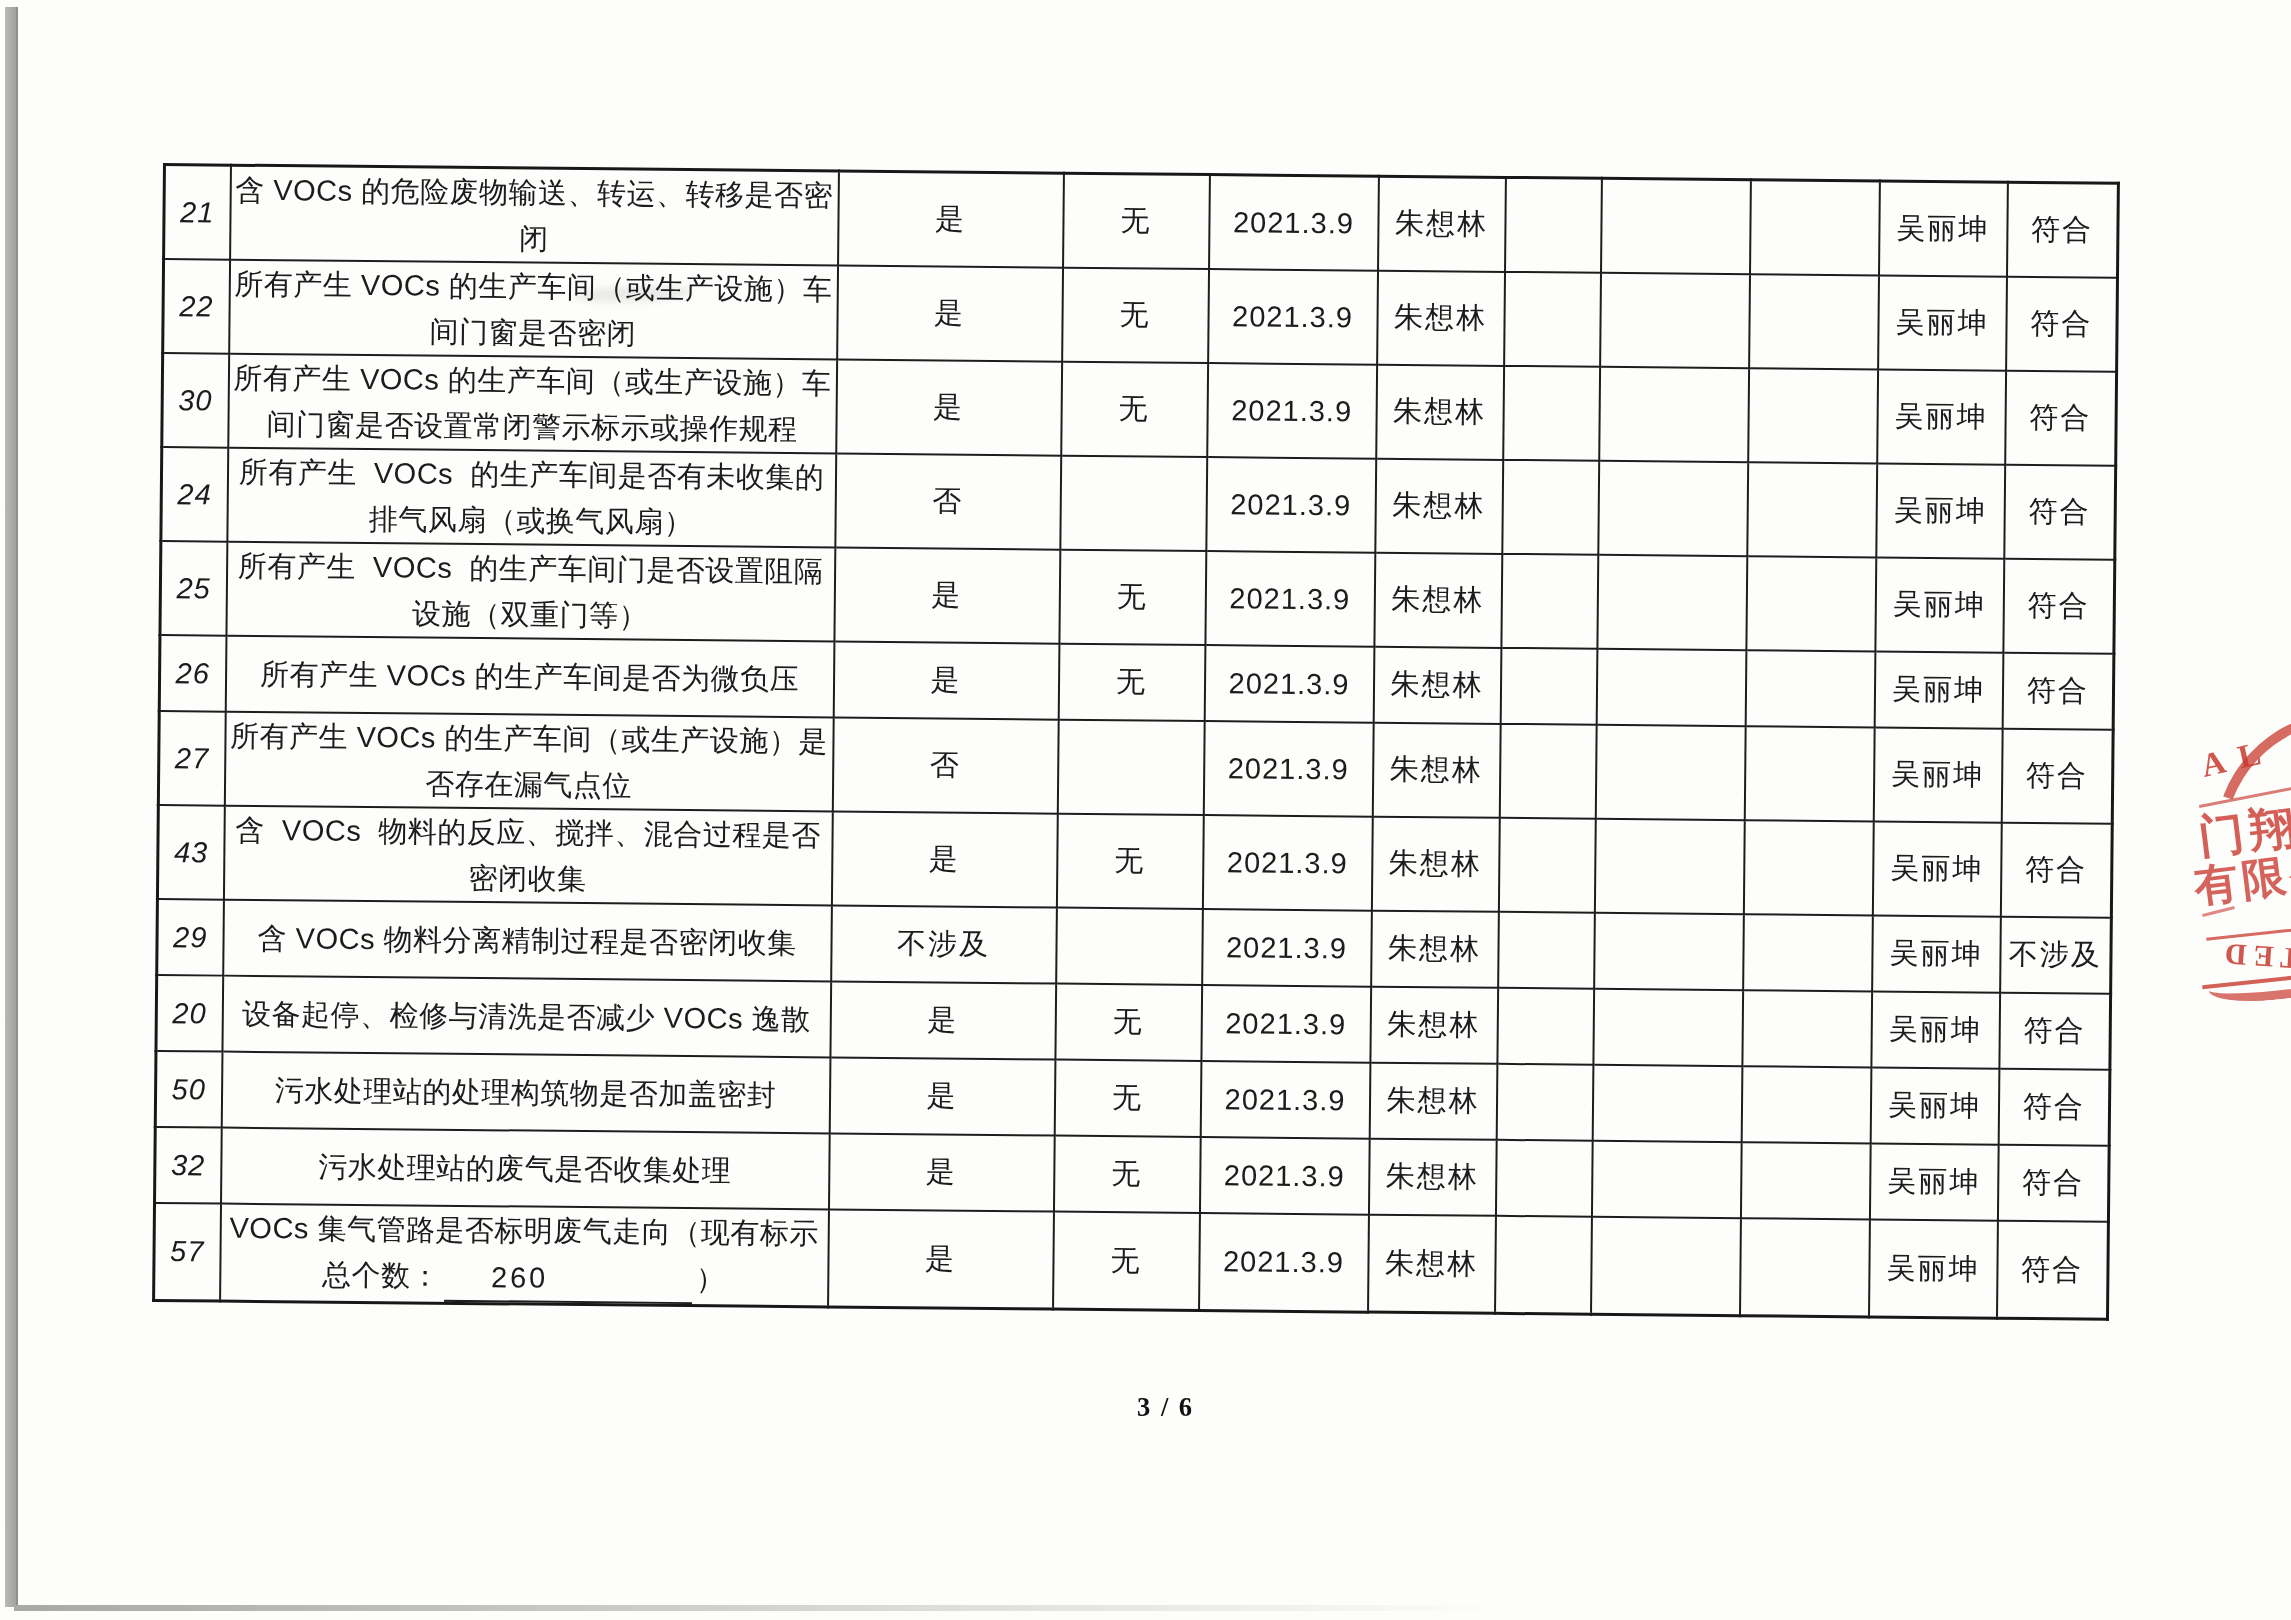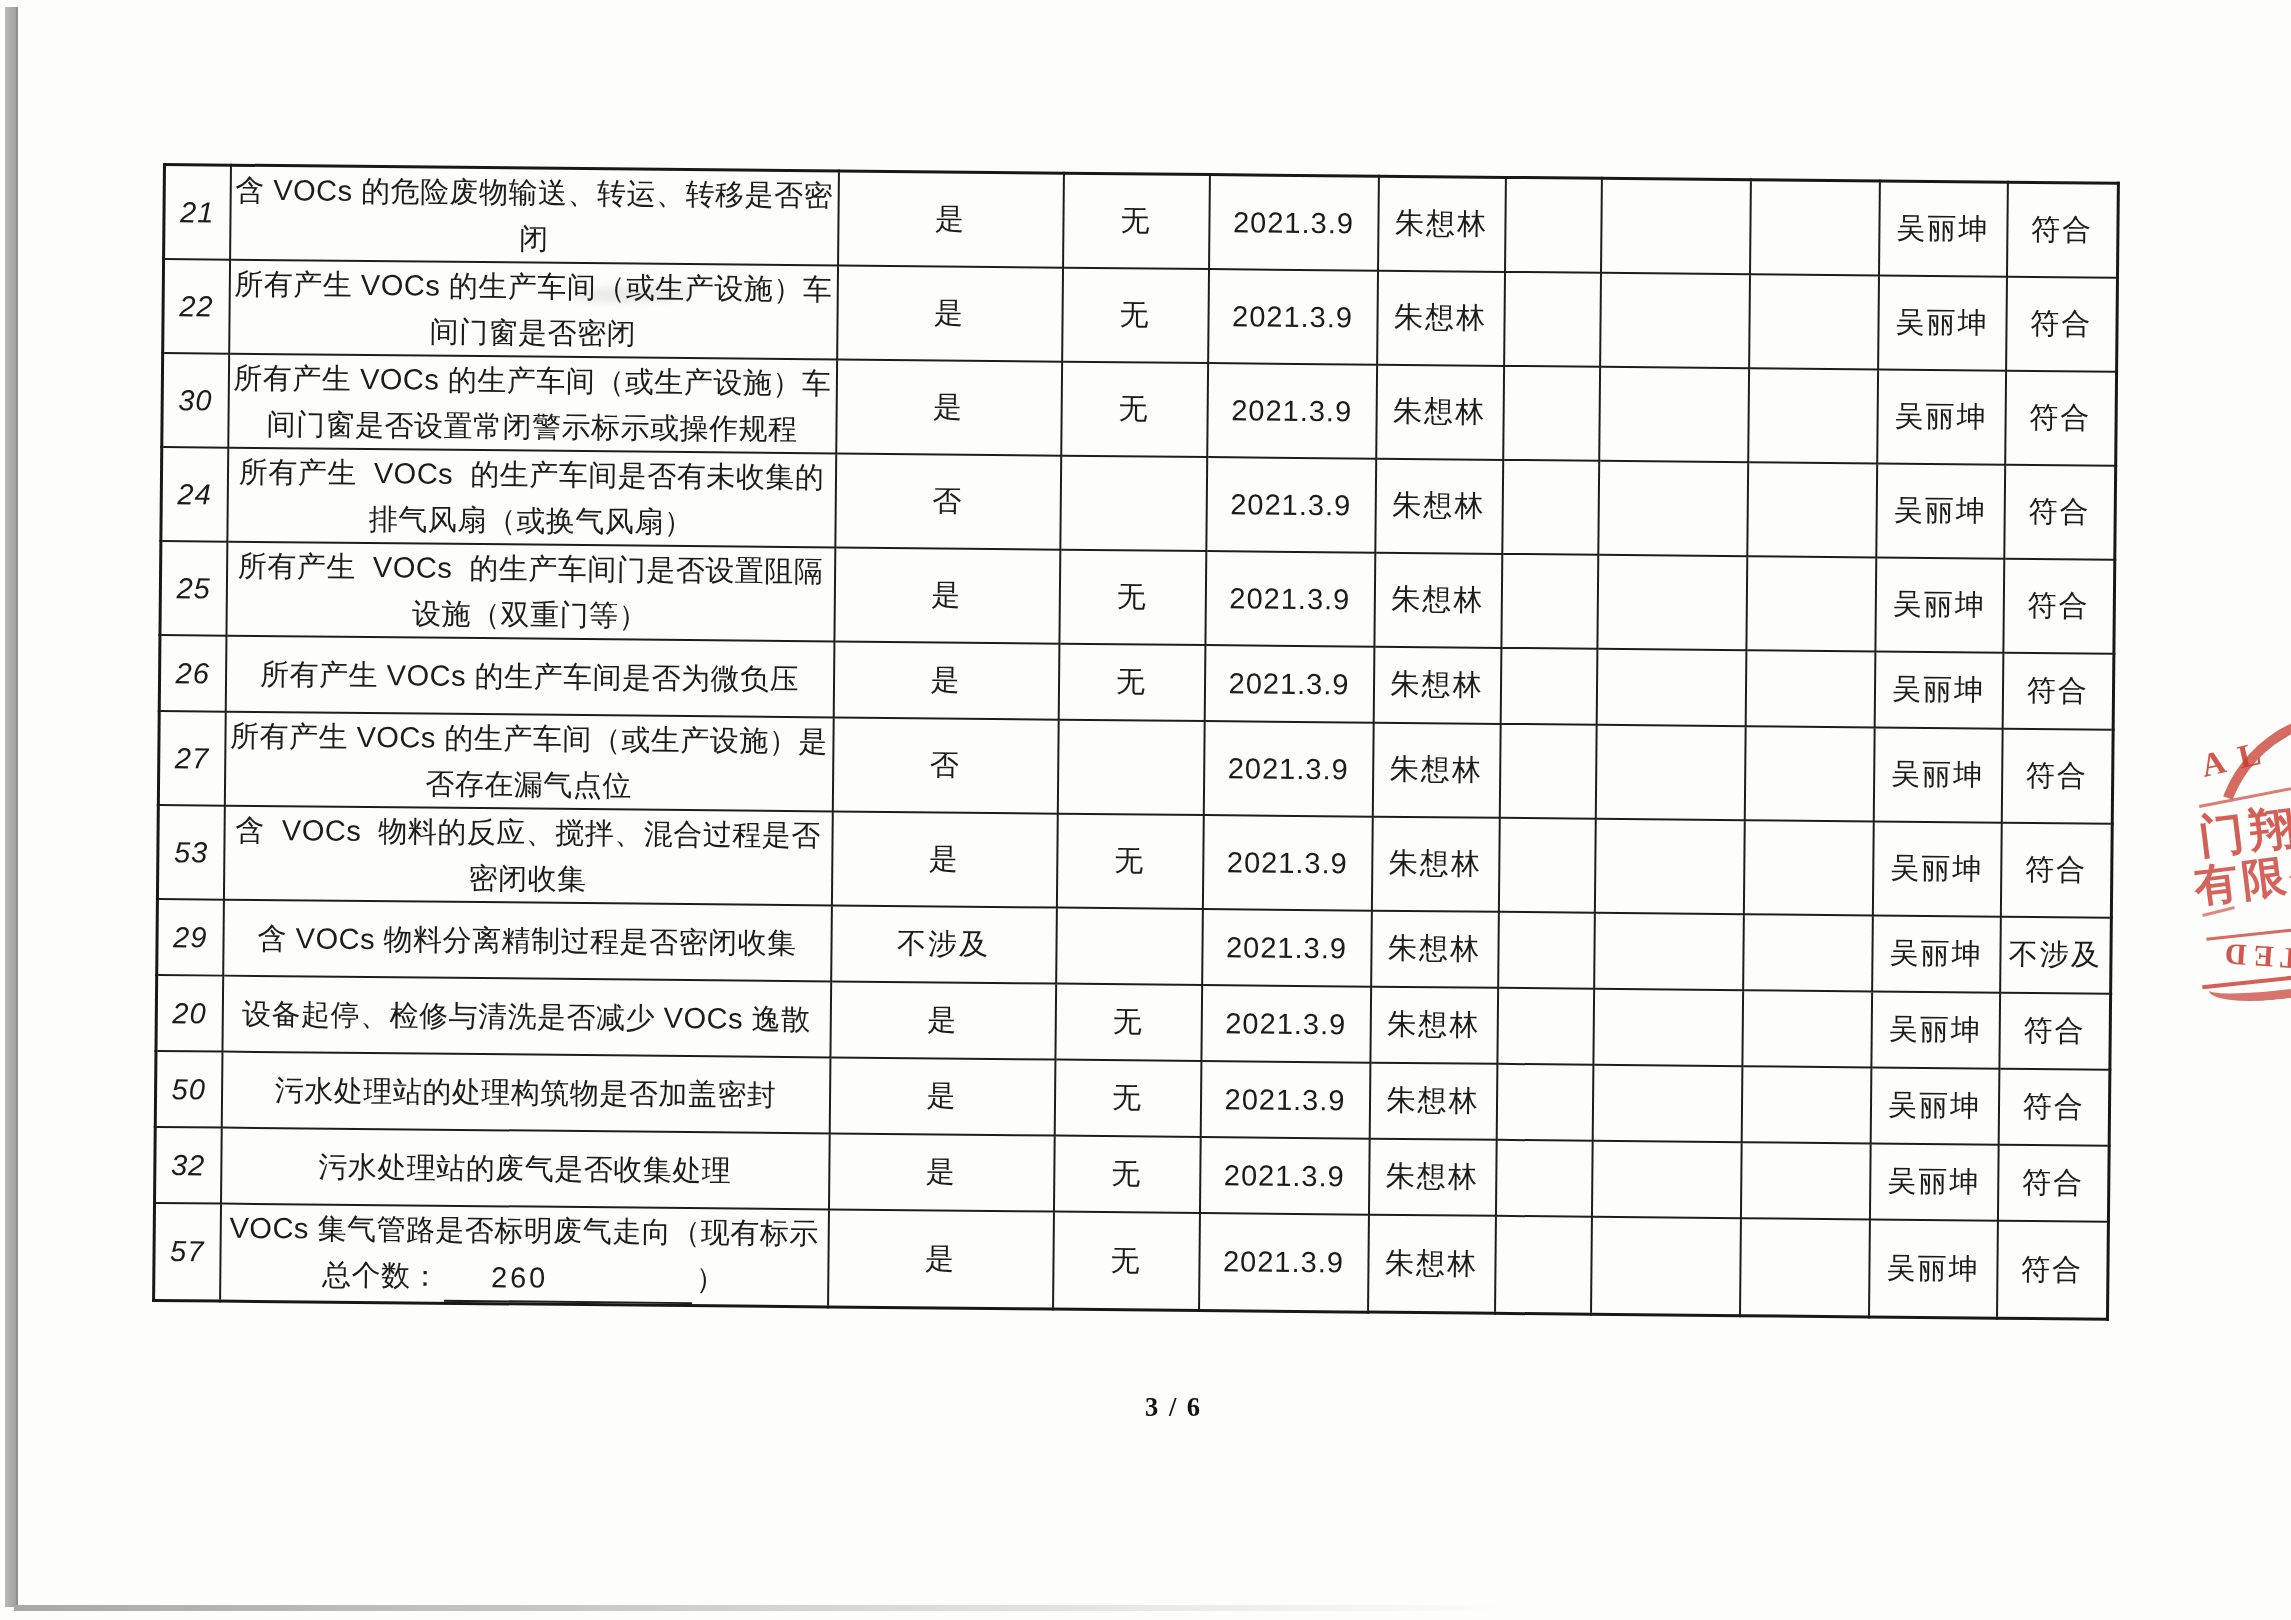--- a/index.html
+++ b/index.html
@@ -52,21 +52,21 @@
   .blank-underline{
     display:inline-block;min-width:201px;
     border-bottom:3.9px solid #1d1d1d;
     text-align:left;padding-left:47px;letter-spacing:2.9px;
     margin:0 3.9px;transform:translateY(1px);
   }
   
   .page-num{
     position:absolute;left:1137px;top:1392px;
     font-family:"Liberation Serif", serif;font-weight:700;
-    font-size:26.5px;letter-spacing:2px;color:#121212;margin-left:8px;
+    font-size:26.5px;letter-spacing:2px;color:#121212;
   }
   
   .stamp{position:absolute;left:2194px;top:698px;width:98px;height:314px;}
   .stamp *{position:absolute;}
   .s-arc-top{
     left:19.6px;top:13.7px;width:235px;height:216px;border-radius:50%;
     border:10.8px solid transparent;border-top-color:rgba(199,57,46,.75);
     transform:rotate(-26deg);
   }
   .s-alfi{
@@ -232,21 +232,21 @@
     <td class="cell-answer"></td>
     <td class="cell-date">2021.3.9</td>
     <td class="cell-name">朱想林</td>
     <td></td>
     <td></td>
     <td></td>
     <td class="cell-name">吴丽坤</td>
     <td class="cell-answer">符合</td>
   </tr>
           <tr>
-    <td class="cell-no">53</td>
+    <td class="cell-no">43</td>
     <td class="cell-question">
               <span class="q-text">含  VOCs  物料的反应、搅拌、混合过程是否密闭收集</span>
             </td>
     <td class="cell-answer">是</td>
     <td class="cell-answer">无</td>
     <td class="cell-date">2021.3.9</td>
     <td class="cell-name">朱想林</td>
     <td></td>
     <td></td>
     <td></td>

